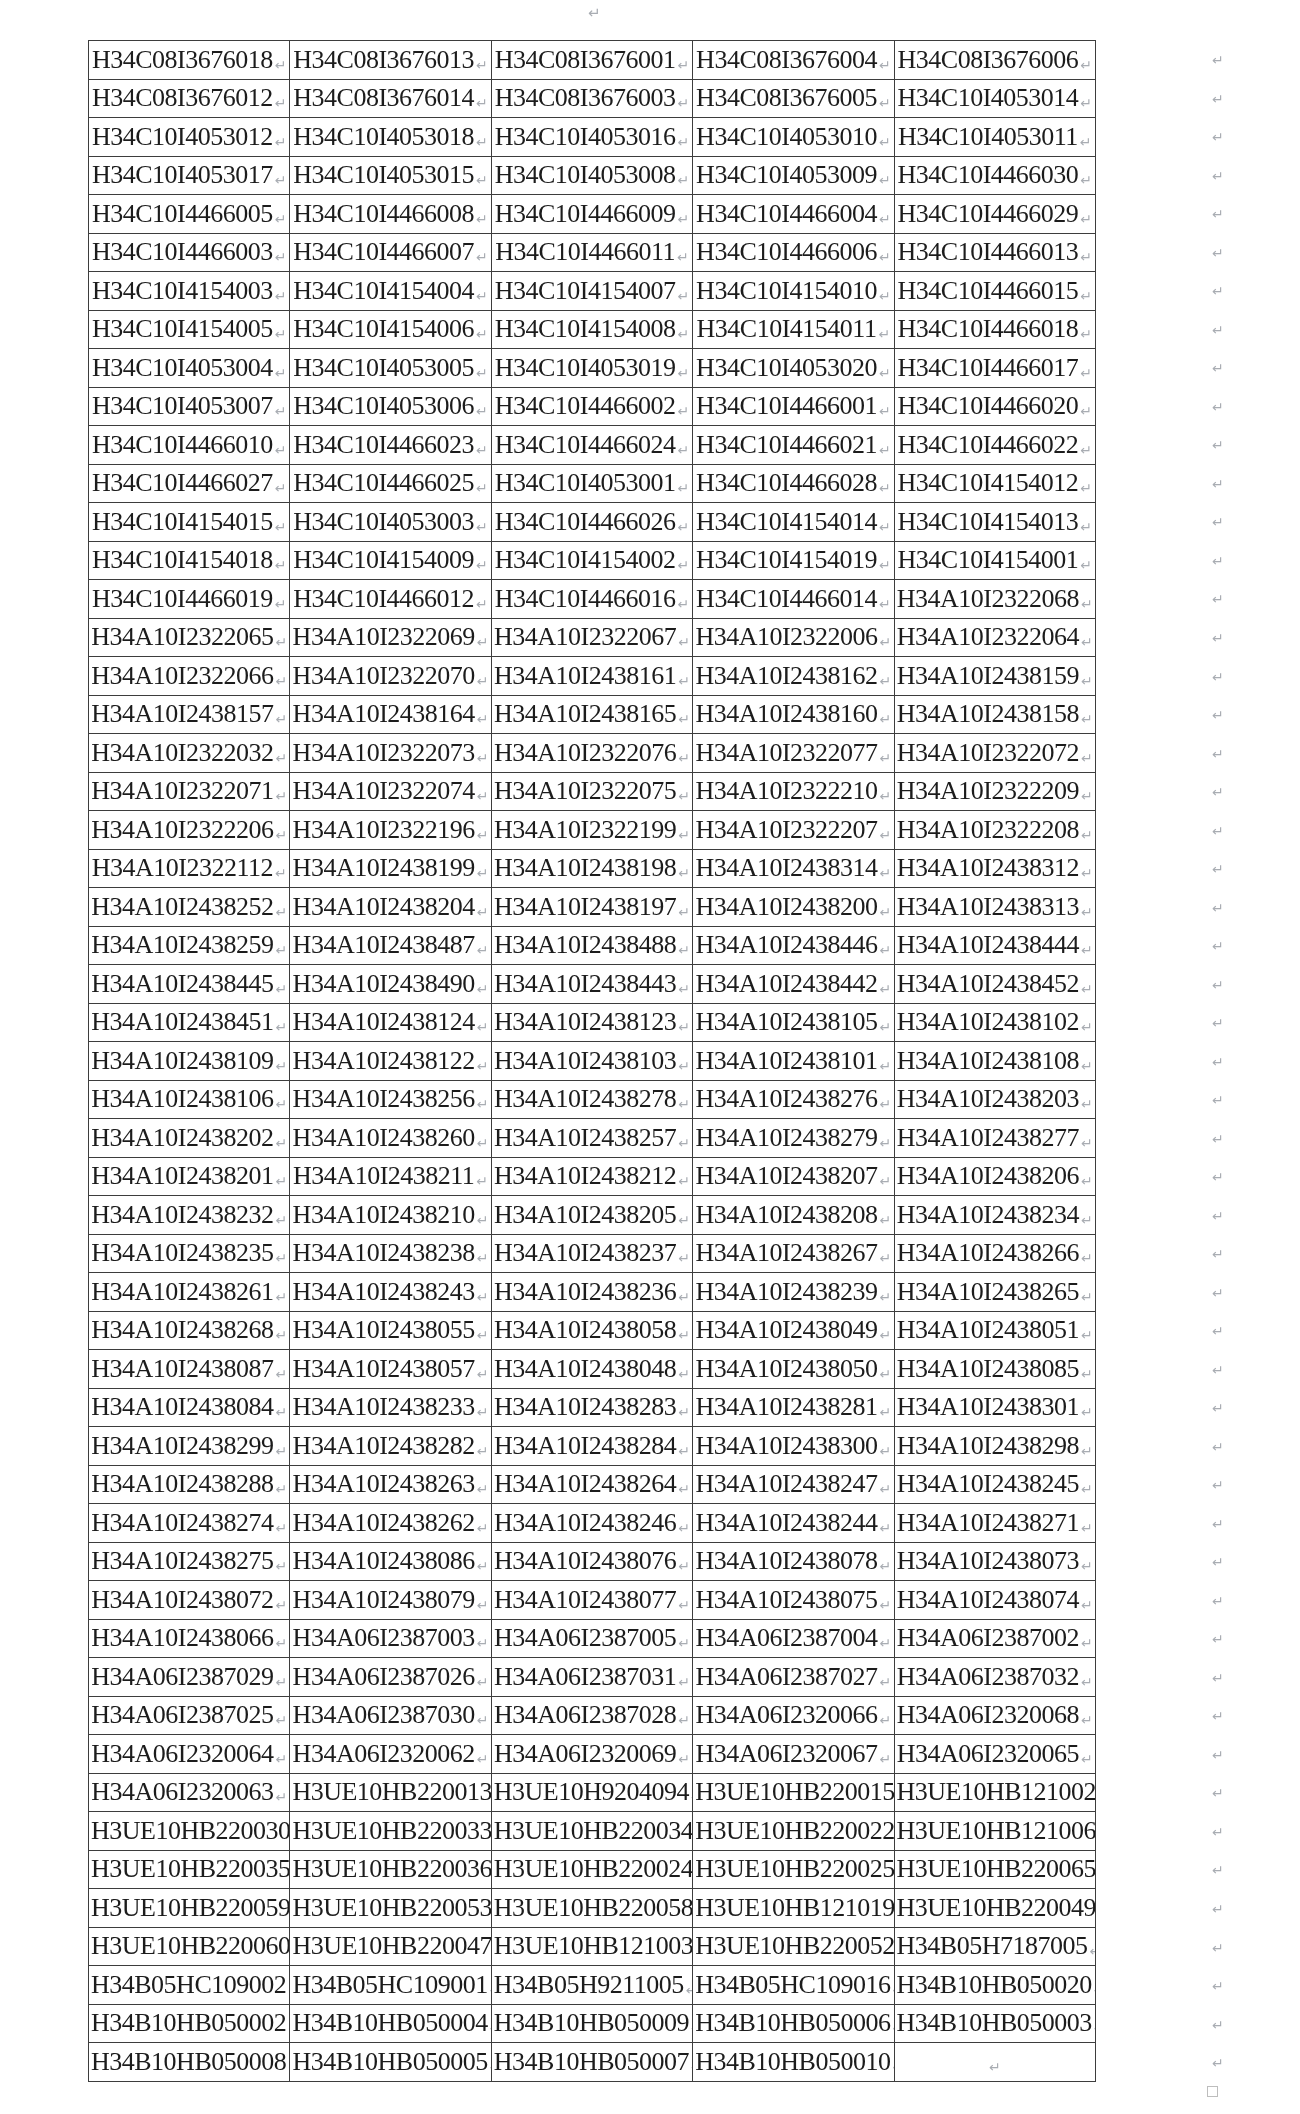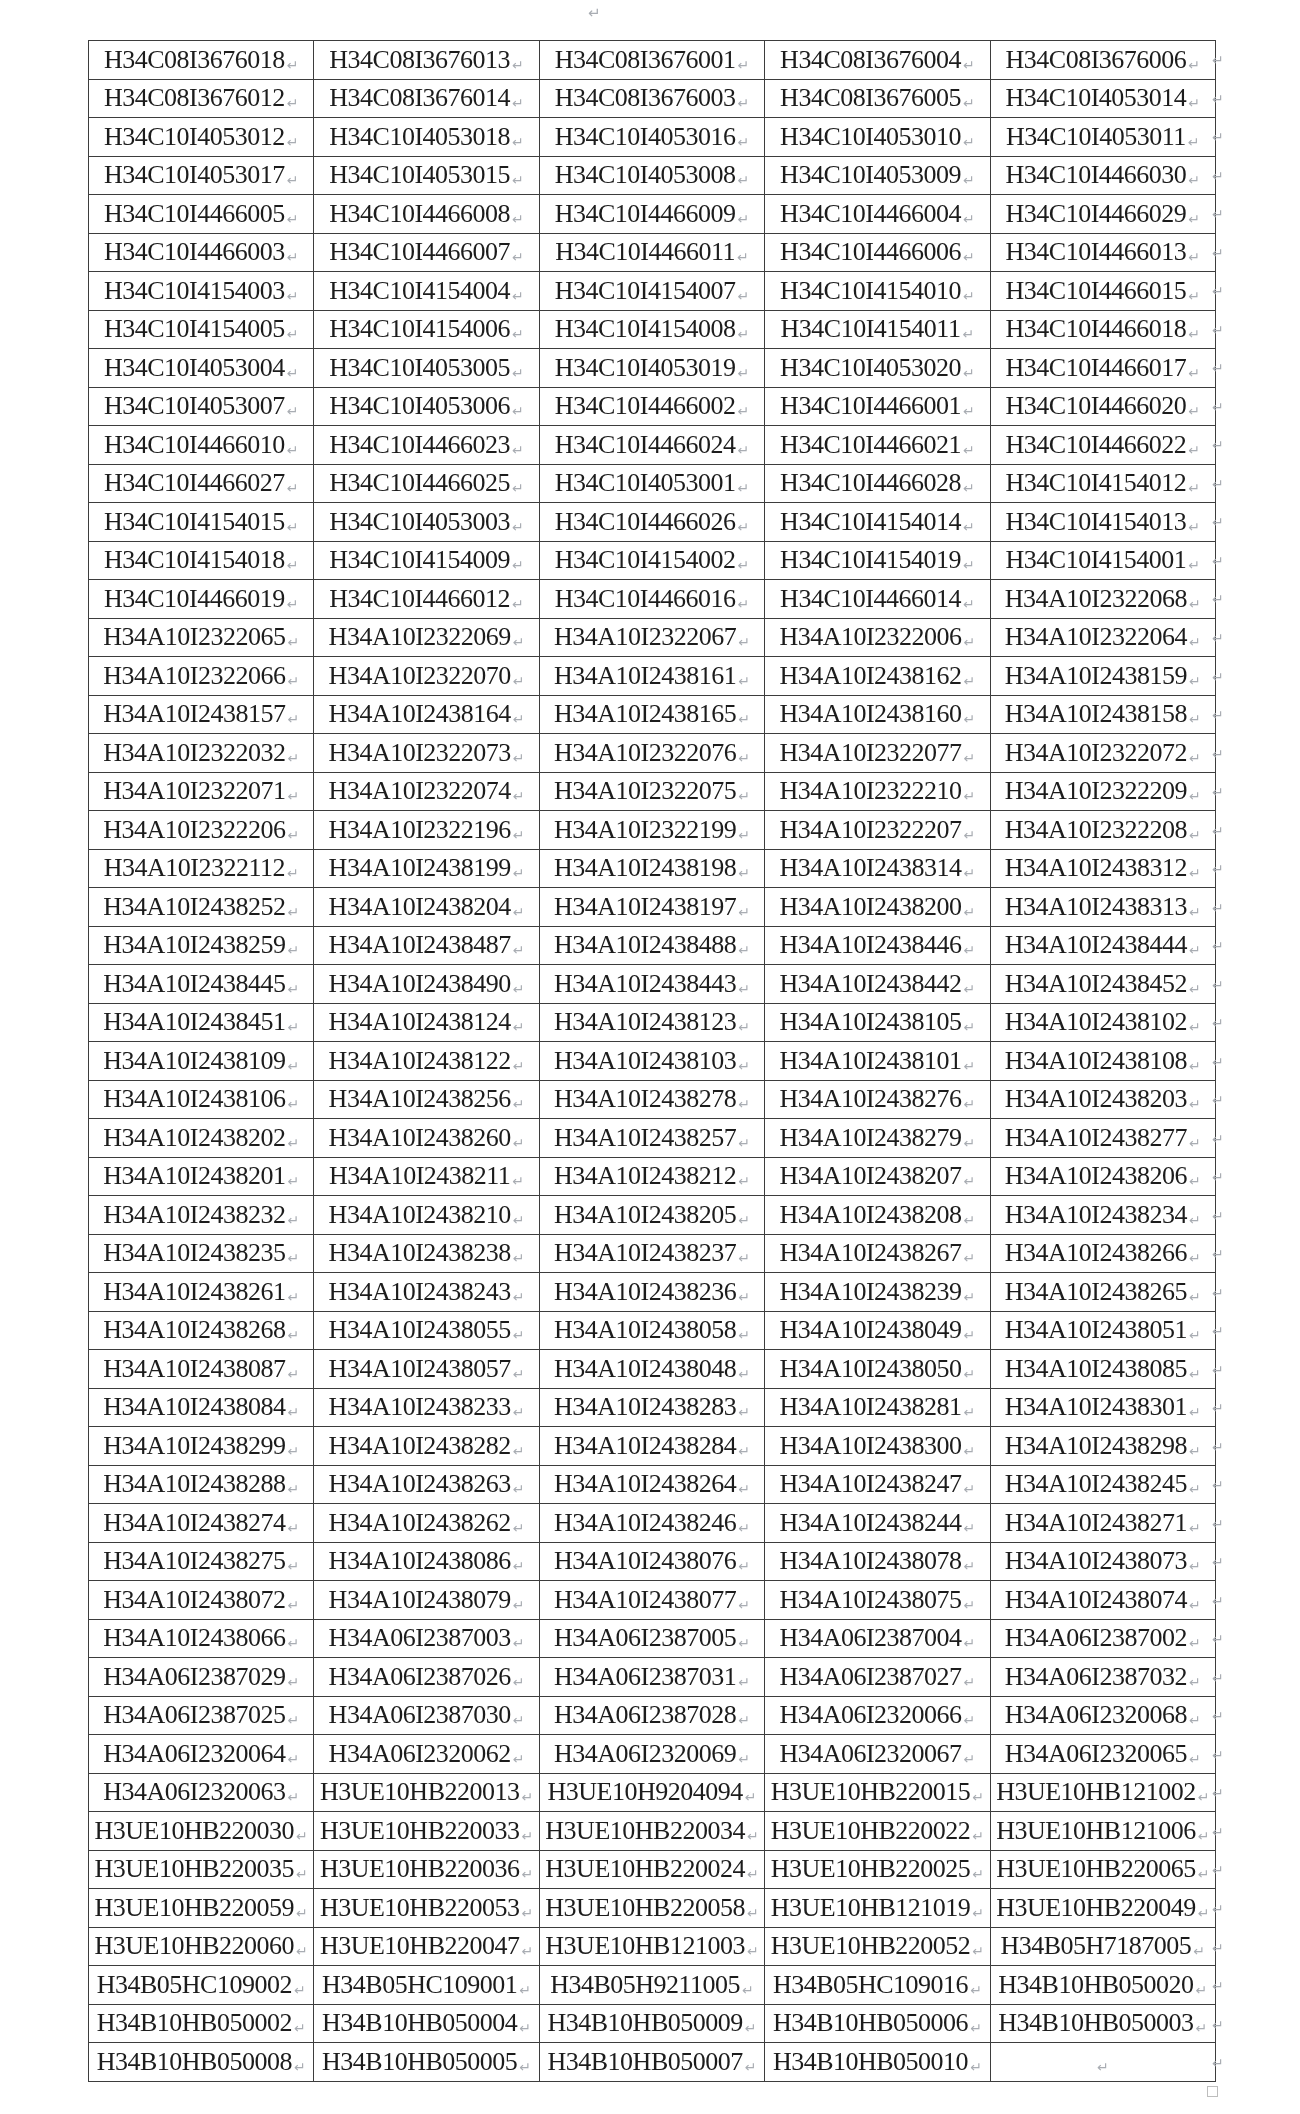--- a/index.html
+++ b/index.html
@@ -17,21 +17,21 @@
     top:6px;
     font-family:"DejaVu Sans",sans-serif;
     font-size:15px;
     color:#a9adb3;
     line-height:1;
   }
   table.serial-table{
     position:absolute;
     left:88px;
     top:40px;
-    width:1128px;
+    width:1008px;
     border-collapse:collapse;
     table-layout:fixed;
   }
   table.serial-table td{
     border:1px solid #3d3d3d;
     height:37.5px;
     padding:0 2px;
     text-align:center;
     vertical-align:middle;
     font-size:26px;

